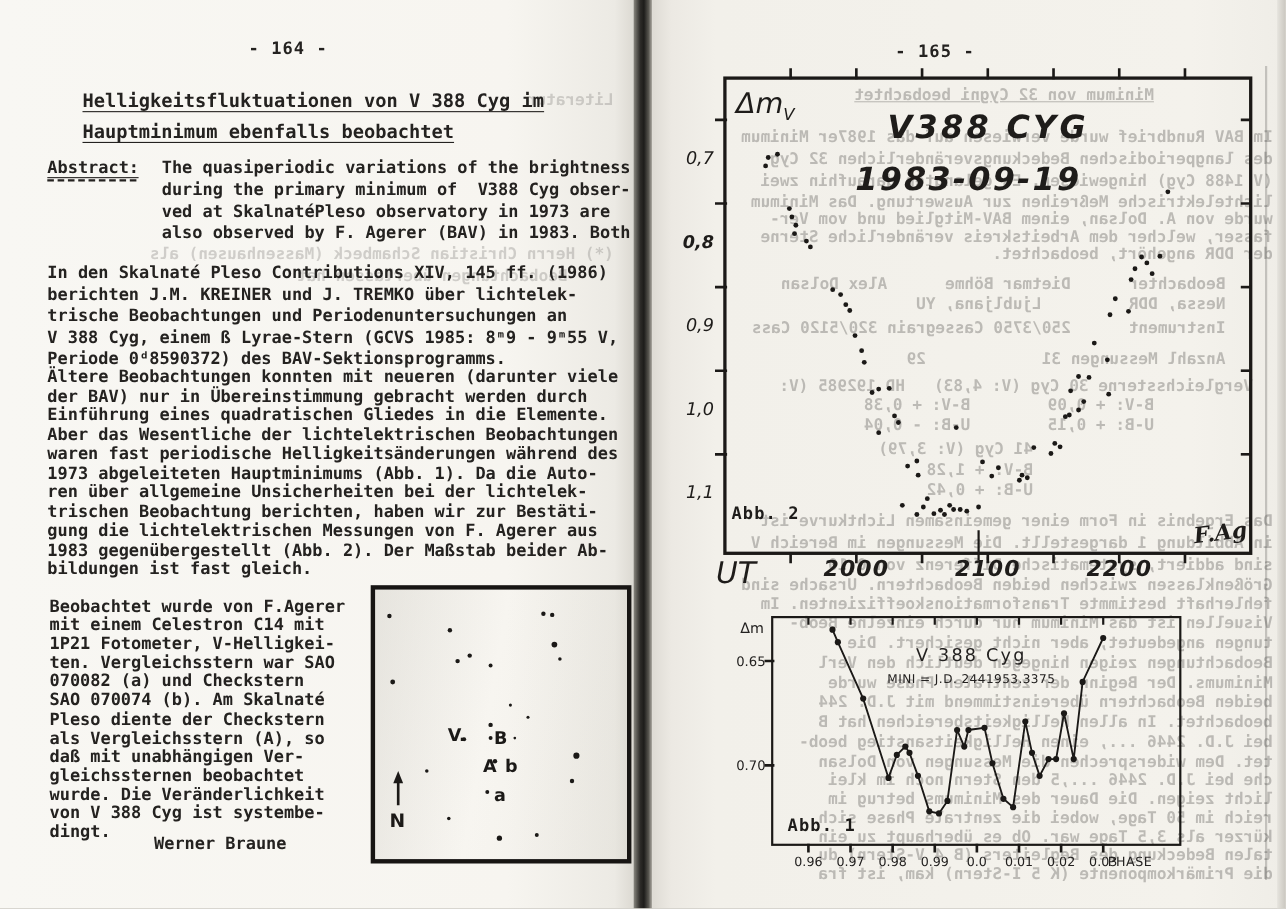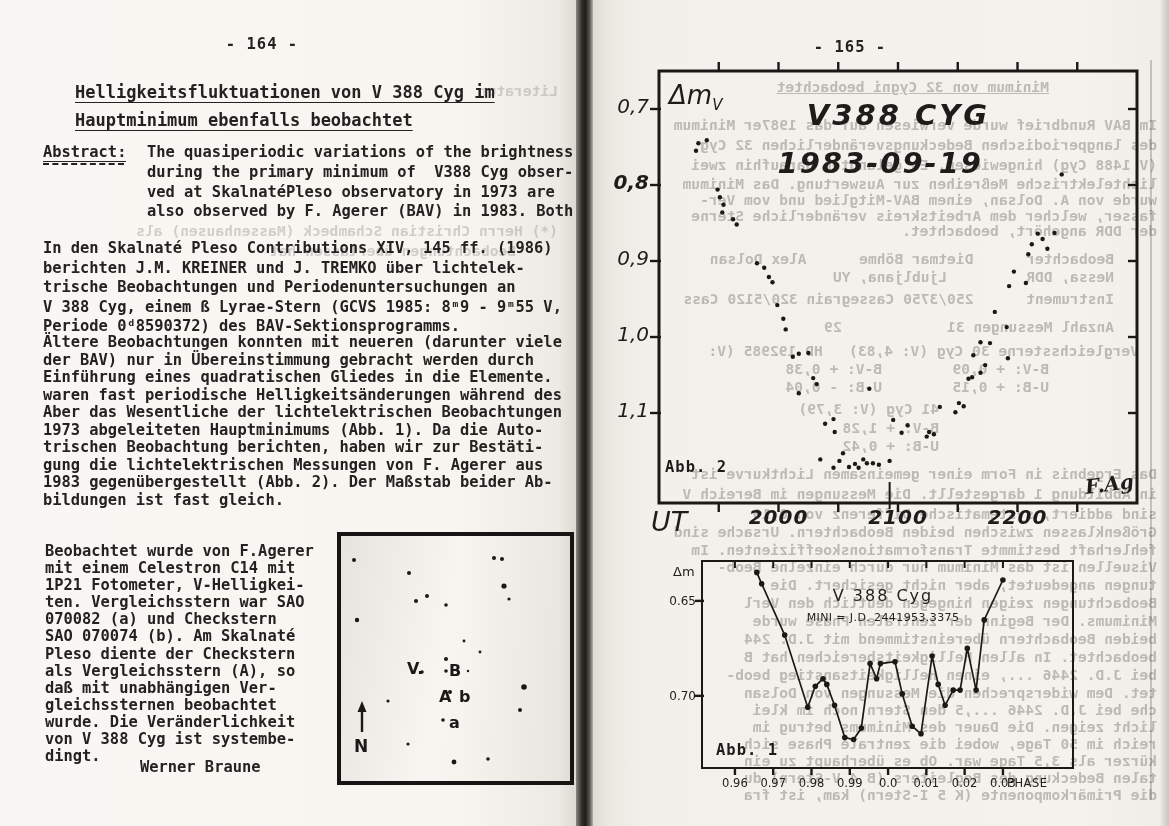--- a/index.html
+++ b/index.html
@@ -24,21 +24,21 @@
   .finder svg{position:absolute;left:0;top:0;}
   .bleed{position:absolute;left:0;top:0;width:100%;height:100%;transform:scaleX(-1);pointer-events:none;}
   .bleed .bl{position:absolute;white-space:pre;font-family:"DejaVu Sans Mono","Liberation Mono",monospace;
     font-weight:bold;font-size:14.6px;color:#8f8d89;filter:blur(.4px);}
   .bleed-r .bl{opacity:.55;}
   .bleed-l .bl{opacity:.38;filter:blur(.7px);}
   .bl.u{text-decoration:underline;}
   .figsvg{position:absolute;}
   .lab{position:absolute;white-space:pre;}
   .hw{font-family:"DejaVu Sans",sans-serif;font-style:italic;color:#1e1c1a;}
-  .hw-ytick2{font-size:20px;text-align:right;}
+  .hw-ytick2{font-size:16px;text-align:right;margin-top:40px;}
   .hw-xtick2{font-size:20px;text-align:center;letter-spacing:1px;font-weight:bold;}
   .hw-title2{font-size:29px;letter-spacing:3px;text-align:right;font-weight:700;}
   .hw-dm{font-size:26px;}
   .hw-dm sub{font-size:15px;}
   .hw-ut{font-size:27px;}
   .figcap{font-family:"DejaVu Sans Mono","Liberation Mono",monospace;font-weight:bold;font-size:15.5px;color:#1e1c1a;letter-spacing:1px;}
   .signat{font-family:"DejaVu Serif","Liberation Serif",serif;font-style:italic;font-weight:bold;font-size:20px;color:#1e1c1a;transform:rotate(-7deg);}
   .t1{font-family:"DejaVu Sans",sans-serif;color:#232120;}
   .t1-ytick{font-size:12px;text-align:right;}
   .t1-xtick{font-size:11.5px;text-align:center;}
@@ -79,23 +79,24 @@
         <div class="ln">berichten J.M. KREINER und J. TREMKO über lichtelek-</div>
         <div class="ln">trische Beobachtungen und Periodenuntersuchungen an</div>
         <div class="ln">V 388 Cyg, einem ß Lyrae-Stern (GCVS 1985: 8ᵐ9 - 9ᵐ55 V,</div>
         <div class="ln">Periode 0ᵈ8590372) des BAV-Sektionsprogramms.</div>
       </div>
 
     <div class="block" style="left:43px;top:334px;--lh:17.5px;">
         <div class="ln">Ältere Beobachtungen konnten mit neueren (darunter viele</div>
         <div class="ln">der BAV) nur in Übereinstimmung gebracht werden durch</div>
         <div class="ln">Einführung eines quadratischen Gliedes in die Elemente.</div>
+        <div class="ln">Aber das Wesentliche der lichtelektrischen Beobachtungen</div>
         <div class="ln">waren fast periodische Helligkeitsänderungen während des</div>
-        <div class="ln">Aber das Wesentliche der lichtelektrischen Beobachtungen</div>
         <div class="ln">1973 abgeleiteten Hauptminimums (Abb. 1). Da die Auto-</div>
+        <div class="ln">ren über allgemeine Unsicherheiten bei der lichtelek-</div>
         <div class="ln">trischen Beobachtung berichten, haben wir zur Bestäti-</div>
         <div class="ln">gung die lichtelektrischen Messungen von F. Agerer aus</div>
         <div class="ln">1983 gegenübergestellt (Abb. 2). Der Maßstab beider Ab-</div>
         <div class="ln">bildungen ist fast gleich.</div>
       </div>
 
     <div class="block" style="left:45px;top:543px;--lh:17.1px;">
         <div class="ln">Beobachtet wurde von F.Agerer</div>
         <div class="ln">mit einem Celestron C14 mit</div>
         <div class="ln">1P21 Fotometer, V-Helligkei-</div>

